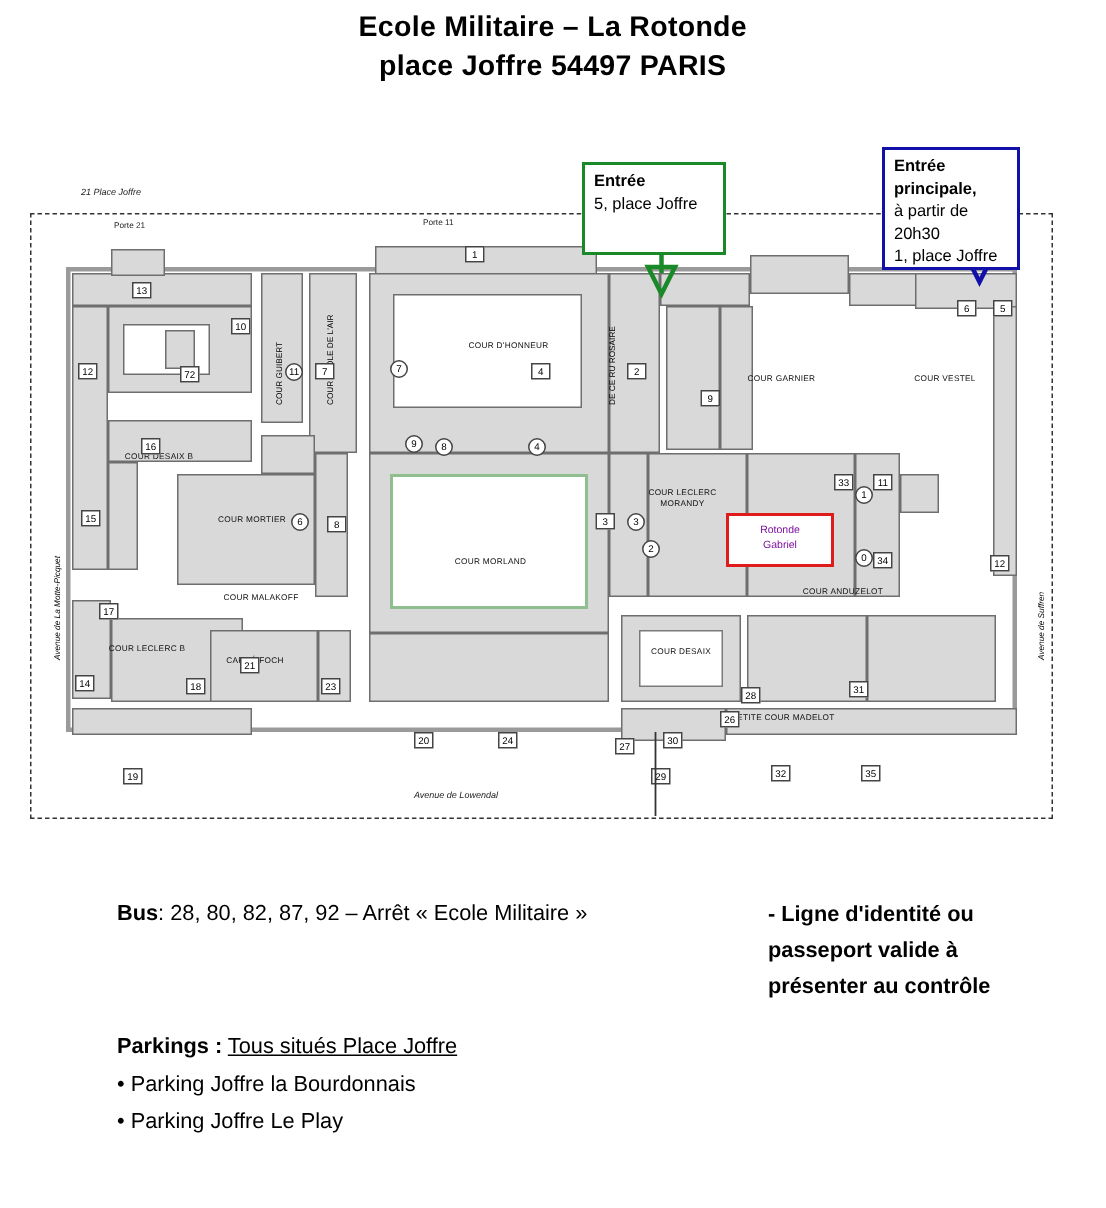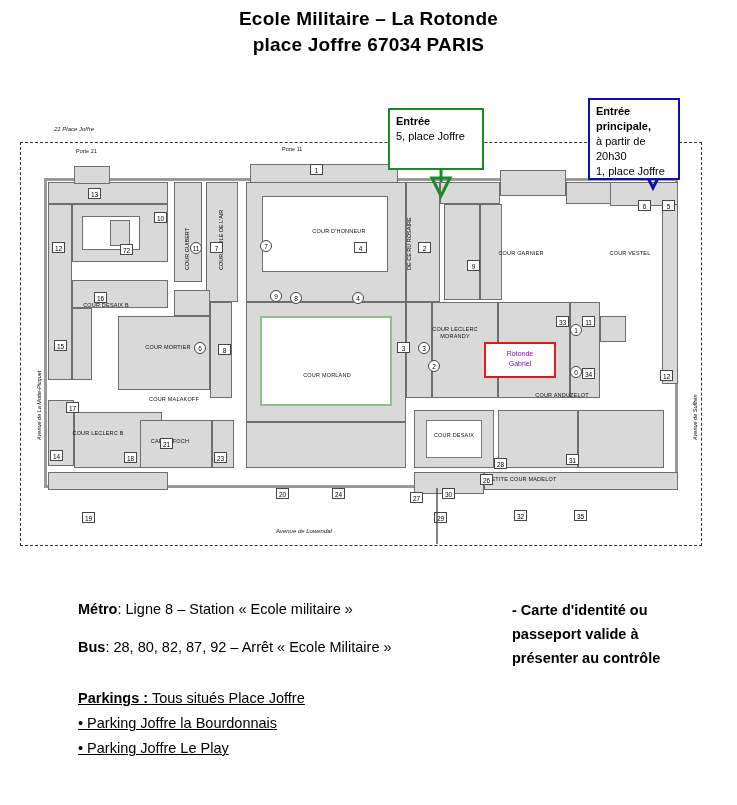--- a/index.html
+++ b/index.html
@@ -149,38 +149,37 @@
   .info .row { margin-bottom: 16px; }
   .info b { font-weight: bold; }
   .underline { text-decoration: underline; }
   .parkings {
     position: absolute;
     left: 78px;
     top: 686px;
     width: 430px;
     font-size: 14.5px;
     line-height: 25px;
-    text-decoration: underline;
   }
   .note {
     position: absolute;
     left: 512px;
     top: 598px;
     width: 200px;
     font-size: 14.5px;
     line-height: 24px;
     font-weight: bold;
   }
 </style>
 </head>
 <body>
 
 <div class="title-block">
   <div class="title-line">Ecole Militaire – La Rotonde</div>
-  <div class="title-line">place Joffre 67034 PARIS</div>
+  <div class="title-line">place Joffre 54497 PARIS</div>
 </div>
 
 <div class="map-area">
 
   <div class="map-frame"></div>
 
   <div class="street" style="left:40px; top:6px;">21 Place Joffre</div>
   <div class="street" style="left:62px; top:28px; font-style:normal; font-size:5.5px;">Porte 21</div>
   <div class="street" style="left:268px; top:26px; font-style:normal; font-size:5.5px;">Porte 11</div>
   <div class="rot" style="left:22px; top:320px; transform:rotate(-90deg); font-style:italic;">Avenue de La Motte-Picquet</div>
@@ -335,33 +334,30 @@
 
 <div class="callout blue" style="left:588px; top:98px; width:92px; height:82px;">
   <div class="c-title">Entrée</div>
   <div class="c-title">principale,</div>
   <div>à partir de 20h30</div>
   <div>1, place Joffre</div>
 </div>
 
 <div class="info">
   <div class="row">
-    <b>Métro</b><span>: Ligne 8  –  Station « Ecole militaire »</span>
-  </div>
-  <div class="row">
     <b>Bus</b><span>: 28, 80, 82, 87, 92 – Arrêt « Ecole Militaire »</span>
   </div>
 </div>
 
 <div class="parkings">
   <div>
     <b>Parkings :</b>
     <span class="underline">Tous situés Place Joffre</span>
   </div>
   <div>• Parking Joffre la Bourdonnais</div>
   <div>• Parking Joffre Le Play</div>
 </div>
 
 <div class="note">
-  <div>- Carte d'identité ou</div>
+  <div>- Ligne d'identité ou</div>
   <div>passeport valide à</div>
   <div>présenter au contrôle</div>
 </div>
 
 </body></html>

